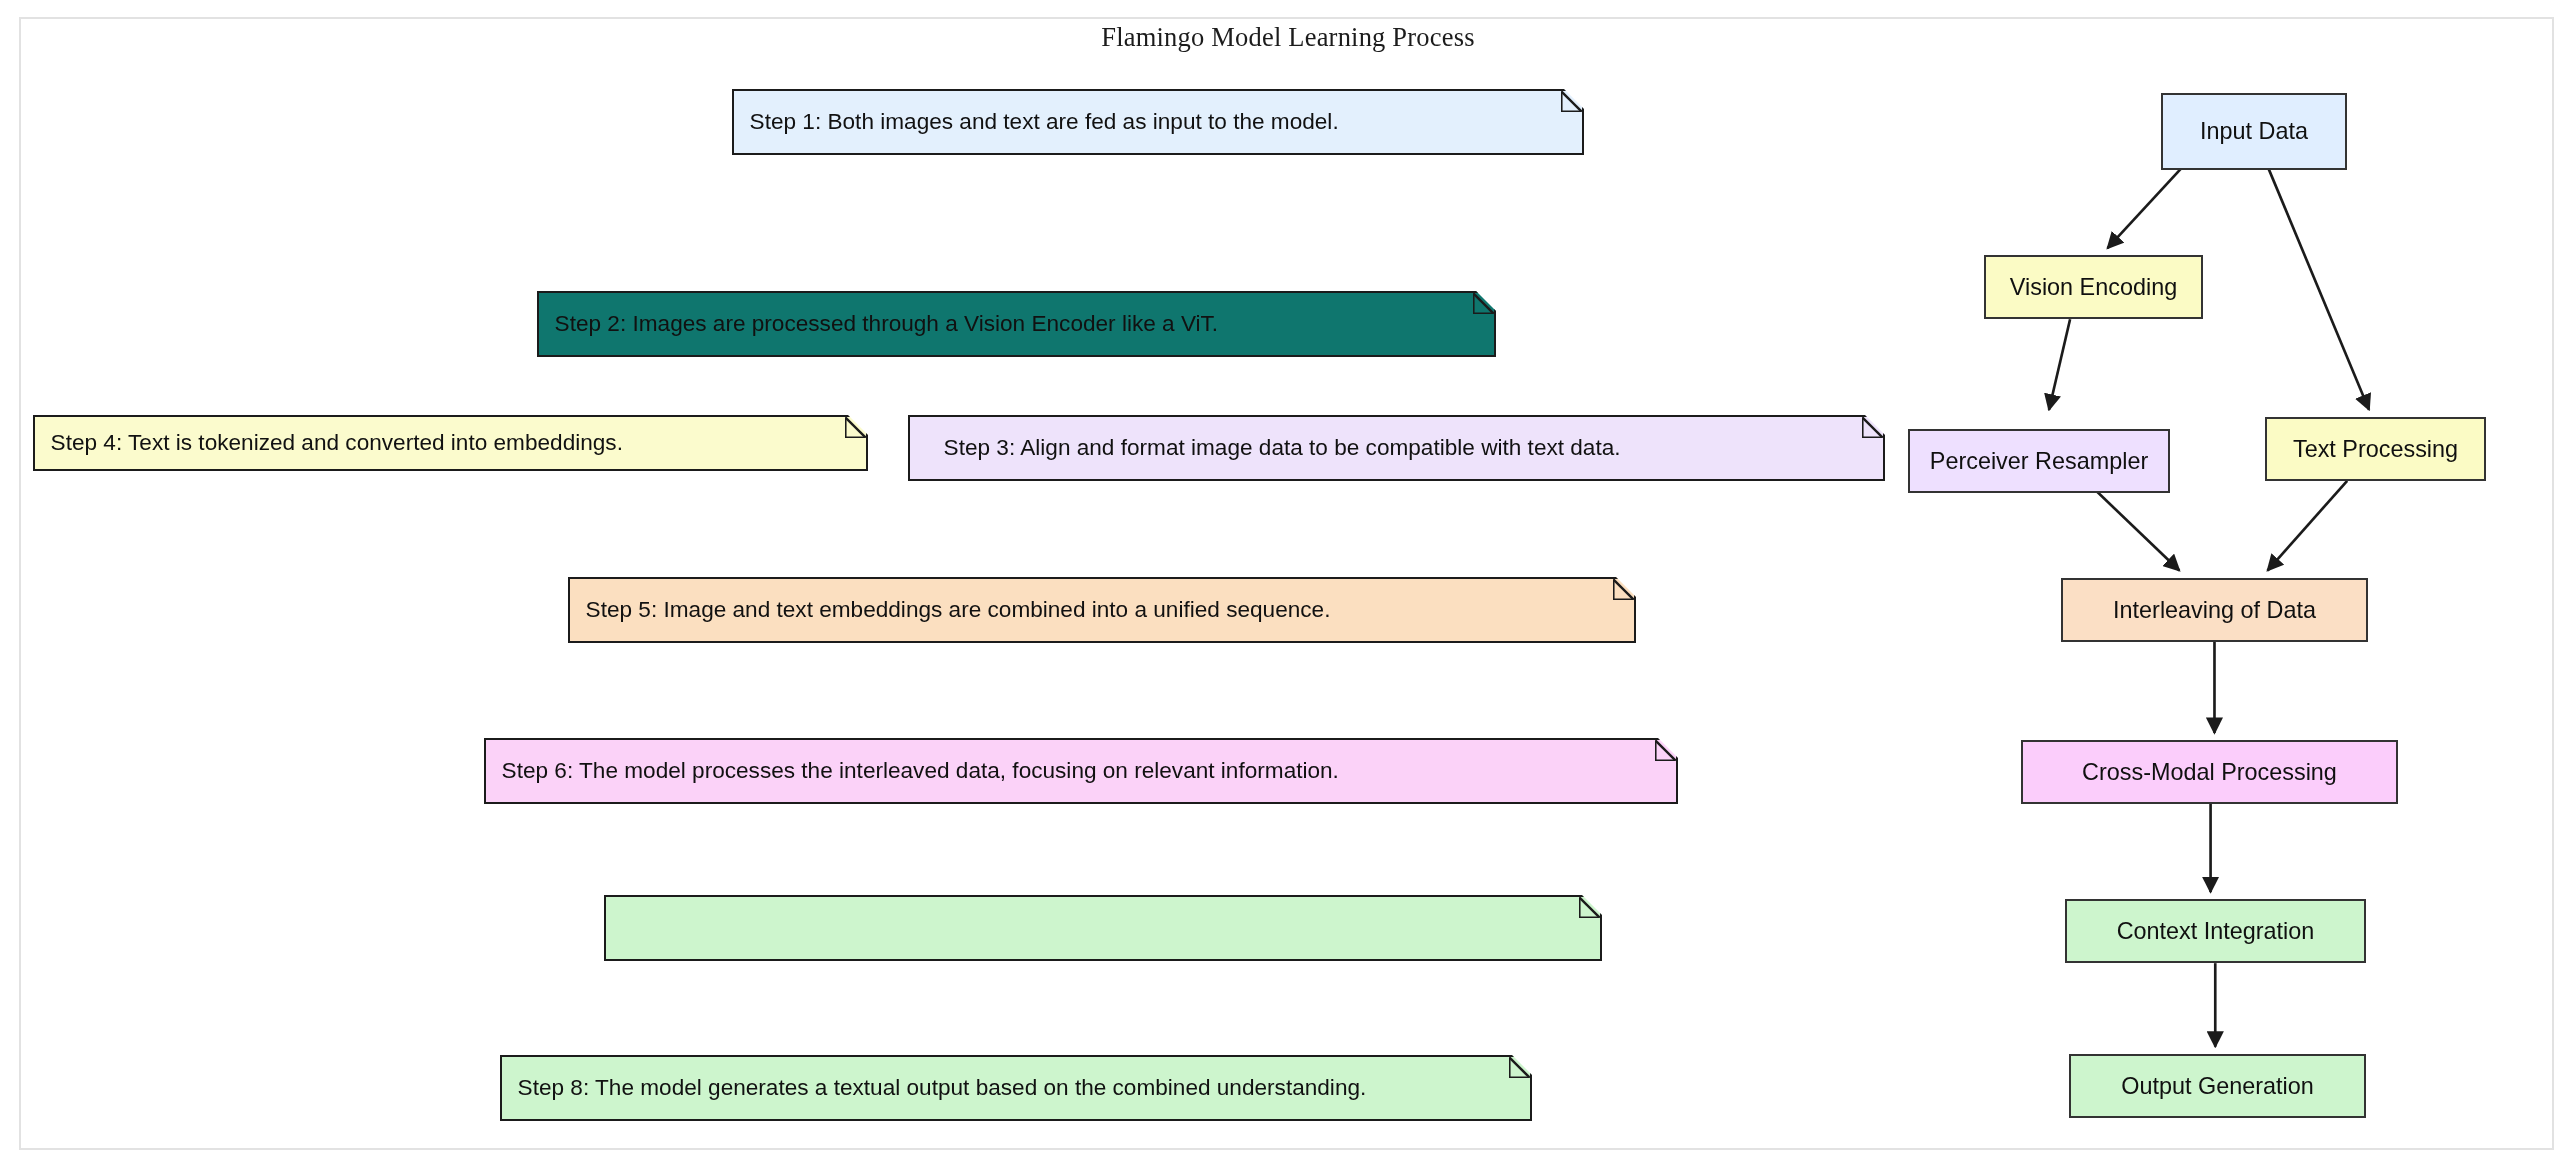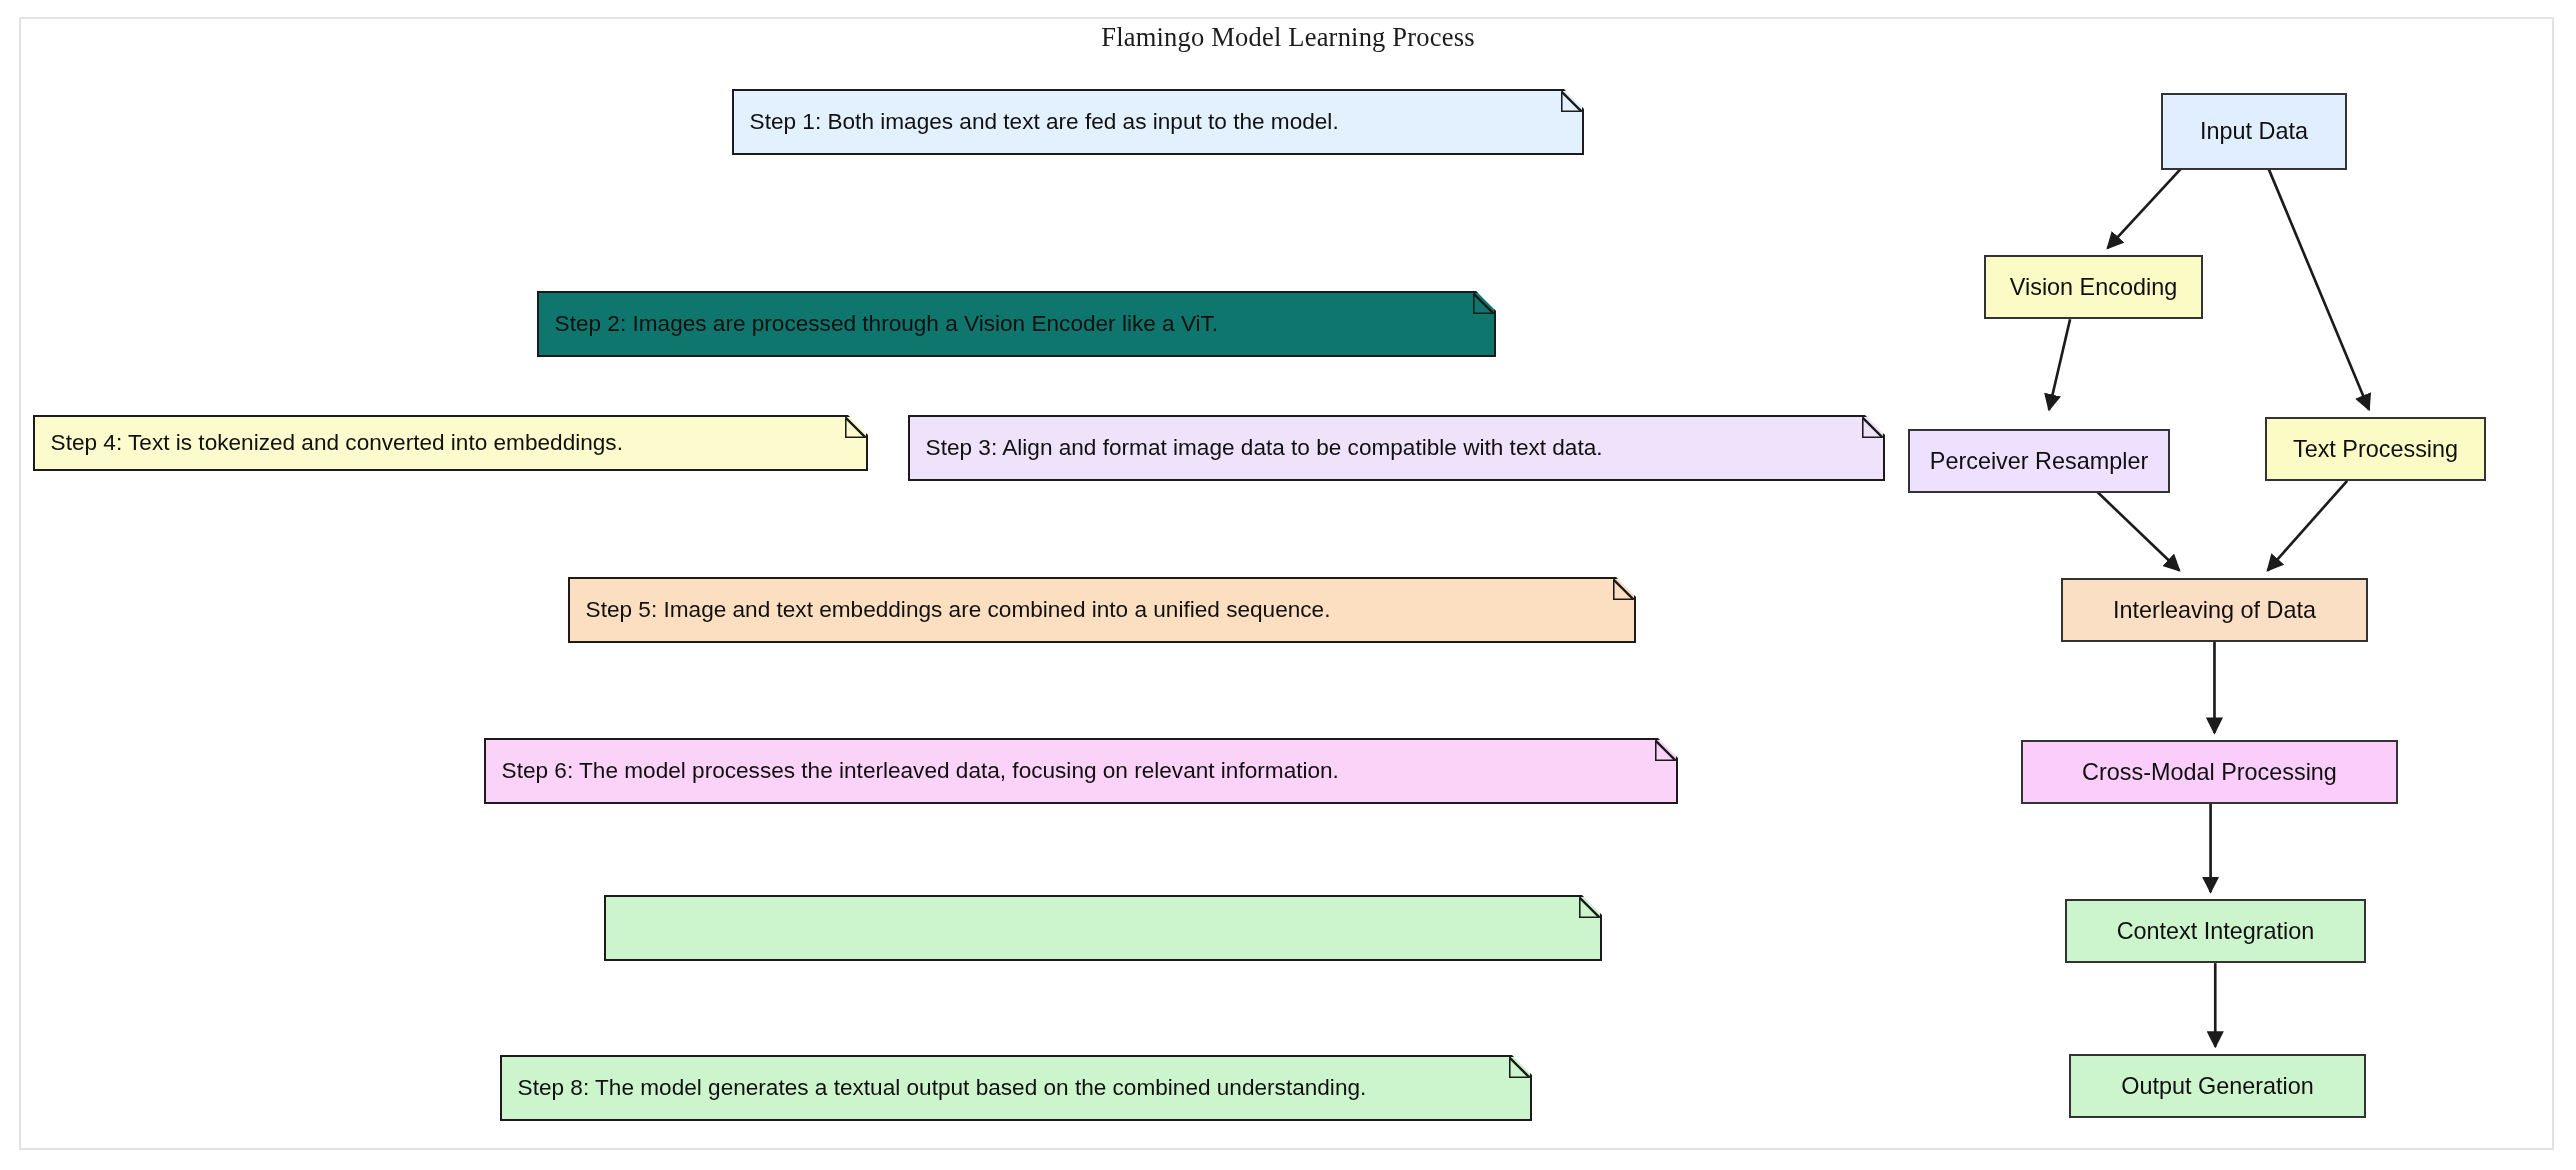--- a/index.html
+++ b/index.html
@@ -98,21 +98,21 @@
       </div>
       <div class="note" style="left: 33px; top: 415px; width: 835px; height: 56px; background: rgb(251, 251, 205); border-color: rgb(27, 27, 27);">
         <span class="fold">
           <svg width="21" height="21" viewBox="0 0 27 27">
             <path d="M 0.5 0.5 L 26.5 26.5" stroke="#1b1b1b" stroke-width="3" fill="none"></path>
             <path d="M 0.5 0.5 L 0.5 26.5 L 26.5 26.5" stroke="#1b1b1b" stroke-width="3" fill="none"></path>
           </svg>
         </span>
         <span class="note-text">Step 4: Text is tokenized and converted into embeddings.</span>
       </div>
-      <div class="note" style="left: 908px; top: 415px; width: 977px; height: 66px; background: rgb(238, 227, 251); border-color: rgb(27, 27, 27);">
+      <div class="note" style="left: 908px; top: 415px; width: 977px; height: 66px; background: rgb(238, 227, 251); border-color: rgb(27, 27, 27); padding-left: 18px;">
         <span class="fold">
           <svg width="21" height="21" viewBox="0 0 27 27">
             <path d="M 0.5 0.5 L 26.5 26.5" stroke="#1b1b1b" stroke-width="3" fill="none"></path>
             <path d="M 0.5 0.5 L 0.5 26.5 L 26.5 26.5" stroke="#1b1b1b" stroke-width="3" fill="none"></path>
           </svg>
         </span>
         <span class="note-text">Step 3: Align and format image data to be compatible with text data.</span>
       </div>
       <div class="note" style="left: 568px; top: 577px; width: 1068px; height: 66px; background: rgb(251, 223, 192); border-color: rgb(27, 27, 27);">
         <span class="fold">

